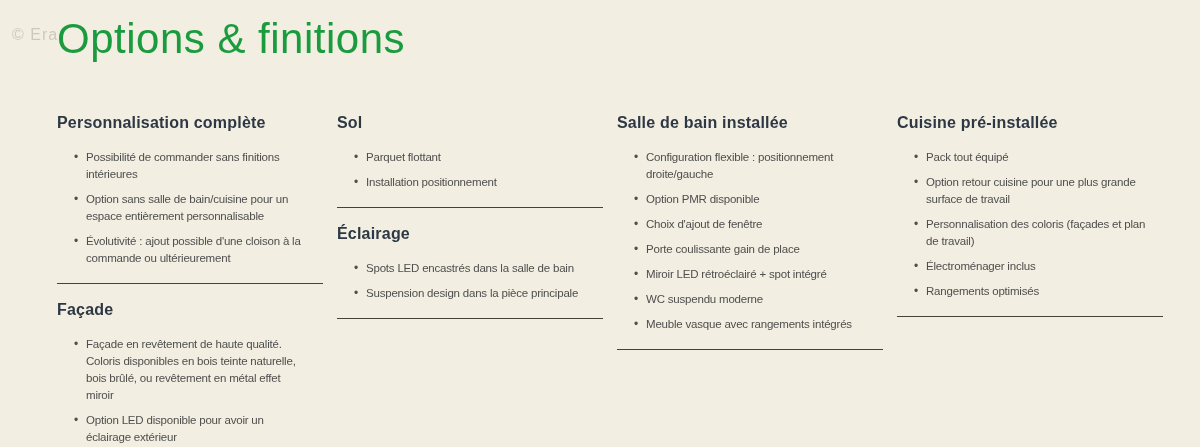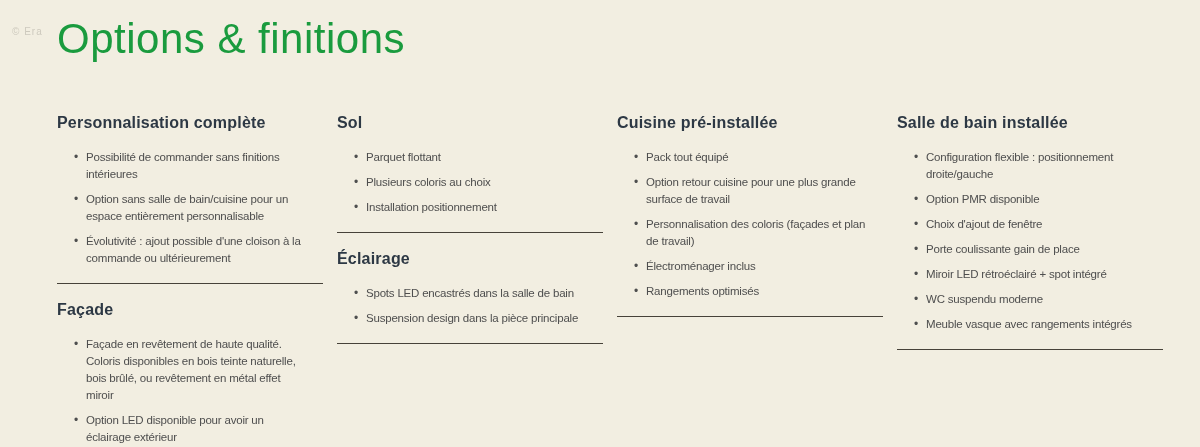--- a/index.html
+++ b/index.html
@@ -13,21 +13,21 @@
   *{box-sizing:border-box;}
   html,body{margin:0;padding:0;}
   body{
     width:1200px;height:447px;
     background:var(--bg);
     font-family:"Liberation Sans","DejaVu Sans",sans-serif;
     position:relative;overflow:hidden;
   }
   .watermark{
     position:absolute;left:12px;top:26px;
-    font-size:10px;color:var(--watermark);opacity:.55;
+    font-size:16px;color:var(--watermark);opacity:.55;
     letter-spacing:1px;white-space:nowrap;z-index:1;
   }
   .page-title{
     position:absolute;left:57px;top:16px;
     font-size:42px;line-height:1.1;font-weight:normal;
     color:var(--green);letter-spacing:.5px;z-index:2;margin:0;
   }
   .columns{
     position:absolute;left:57px;top:113px;
     display:flex;gap:14px;align-items:flex-start;
@@ -83,55 +83,54 @@
           <li>Option LED disponible pour avoir un éclairage extérieur</li>
         </ul>
         <hr class="divider">
       </div>
     </div>
     <div class="column">
       <div class="section">
         <h2 class="section-heading">Sol</h2>
         <ul class="bullet-list">
           <li>Parquet flottant</li>
-          <li>Plusieurs coloris au choix</li>
           <li>Installation positionnement</li>
         </ul>
         <hr class="divider">
       </div>
       <div class="section">
         <h2 class="section-heading">Éclairage</h2>
         <ul class="bullet-list">
           <li>Spots LED encastrés dans la salle de bain</li>
           <li>Suspension design dans la pièce principale</li>
-        </ul>
-        <hr class="divider">
-      </div>
-    </div>
-    <div class="column">
-      <div class="section">
-        <h2 class="section-heading">Cuisine pré-installée</h2>
-        <ul class="bullet-list">
-          <li>Pack tout équipé</li>
-          <li>Option retour cuisine pour une plus grande surface de travail</li>
-          <li>Personnalisation des coloris (façades et plan de travail)</li>
-          <li>Électroménager inclus</li>
-          <li>Rangements optimisés</li>
         </ul>
         <hr class="divider">
       </div>
     </div>
     <div class="column">
       <div class="section">
         <h2 class="section-heading">Salle de bain installée</h2>
         <ul class="bullet-list">
           <li>Configuration flexible : positionnement droite/gauche</li>
           <li>Option PMR disponible</li>
           <li>Choix d'ajout de fenêtre</li>
           <li>Porte coulissante gain de place</li>
           <li>Miroir LED rétroéclairé + spot intégré</li>
           <li>WC suspendu moderne</li>
           <li>Meuble vasque avec rangements intégrés</li>
         </ul>
         <hr class="divider">
       </div>
     </div>
+    <div class="column">
+      <div class="section">
+        <h2 class="section-heading">Cuisine pré-installée</h2>
+        <ul class="bullet-list">
+          <li>Pack tout équipé</li>
+          <li>Option retour cuisine pour une plus grande surface de travail</li>
+          <li>Personnalisation des coloris (façades et plan de travail)</li>
+          <li>Électroménager inclus</li>
+          <li>Rangements optimisés</li>
+        </ul>
+        <hr class="divider">
+      </div>
+    </div>
   </div>
 
 </body></html>

